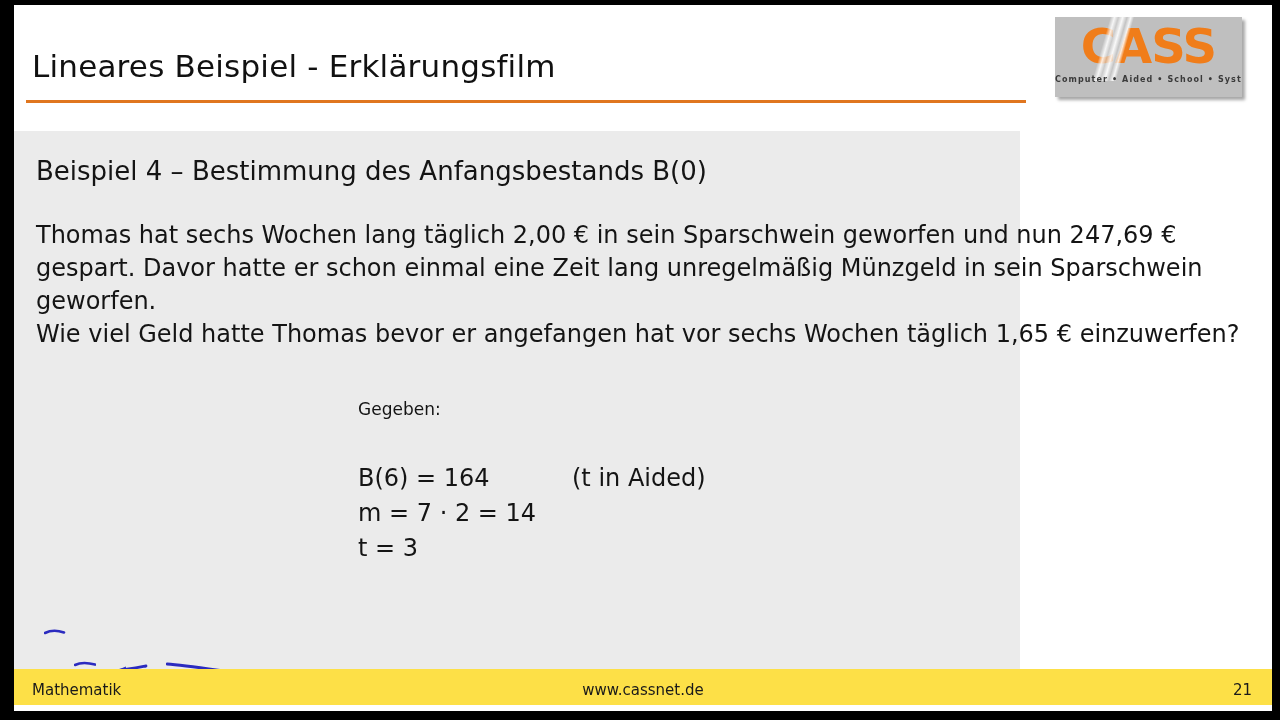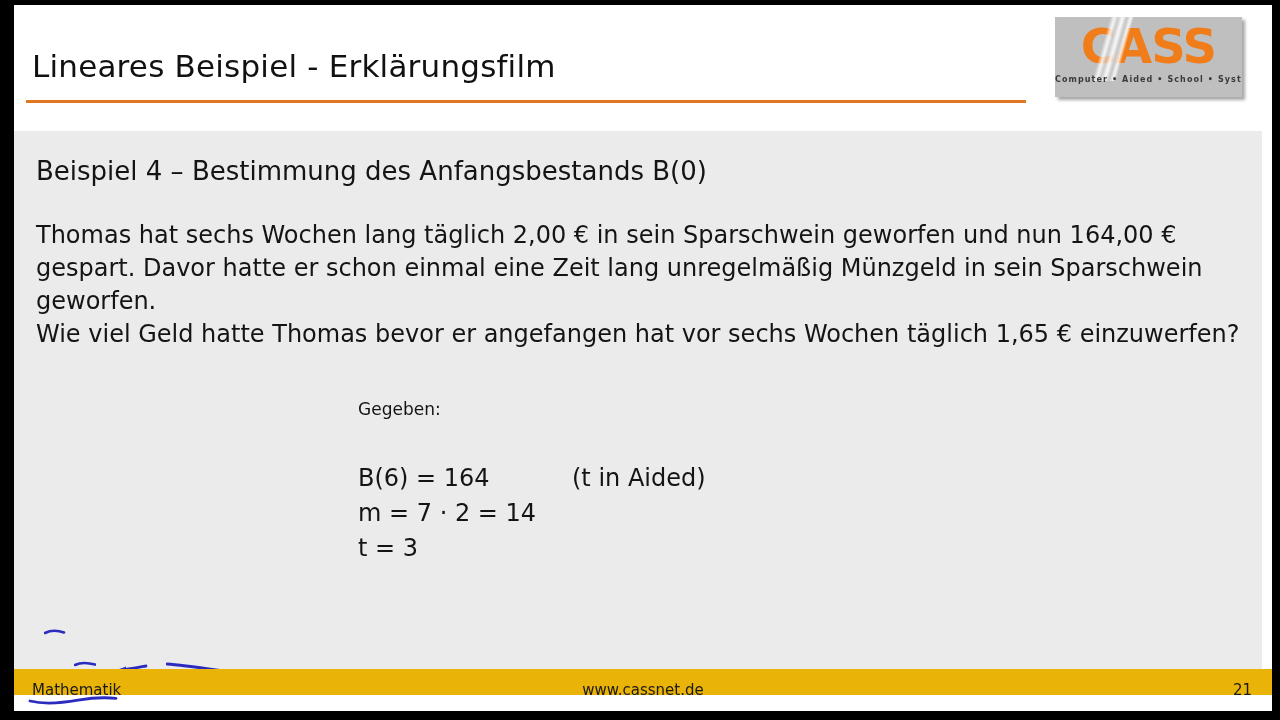--- a/index.html
+++ b/index.html
@@ -117,21 +117,21 @@
     letter-spacing: 1.1px;
     color: #3A3A3A;
     white-space: nowrap;
   }
 
   
   #content {
     position: absolute;
     left: 0;
     top: 126px;
-    width: 1248px;
+    width: 1006px;
     height: 538px;
     background: #EBEBEB;
   }
 
   .hand {
     font-family: "DejaVu Sans", sans-serif;
     color: #141414;
   }
 
   #example-heading {
@@ -219,22 +219,22 @@
     width: 90px;
     height: 14px;
   }
 
   
   #footer {
     position: absolute;
     left: 0;
     top: 664px;
     width: 1258px;
-    height: 26px;
-    background: #eab308;
+    height: 36px;
+    background: #fde047;
   }
   .footer-text {
     position: absolute;
     top: 12px;
     font-family: "DejaVu Sans", sans-serif;
     font-size: 15px;
     color: #1a1a1a;
     white-space: nowrap;
   }
   #footer-subject { left: 18px; }
@@ -263,21 +263,21 @@
         <div id="logo-slash"></div>
         <div id="logo-tagline">Computer • Aided • School • System</div>
       </div>
     </div>
 
     <div id="content">
 
       <div id="example-heading" class="hand">Beispiel 4 – Bestimmung des Anfangsbestands B(0)</div>
 
       <div id="problem-text" class="hand">
-        <p>Thomas hat sechs Wochen lang täglich 2,00 € in sein Sparschwein geworfen und nun 164,00 € gespart. Davor hatte er schon einmal eine Zeit lang unregelmäßig Münzgeld in sein Sparschwein geworfen.</p>
+        <p>Thomas hat sechs Wochen lang täglich 2,00 € in sein Sparschwein geworfen und nun 247,69 € gespart. Davor hatte er schon einmal eine Zeit lang unregelmäßig Münzgeld in sein Sparschwein geworfen.</p>
         <p>Wie viel Geld hatte Thomas bevor er angefangen hat vor sechs Wochen täglich 1,65 € einzuwerfen?</p>
       </div>
 
       <div id="given-block">
         <div id="given-label" class="hand">Gegeben:</div>
       </div>
 
       <div id="equations" class="hand">
         <div class="eq-row">
           <span>B(6) = 164</span>

